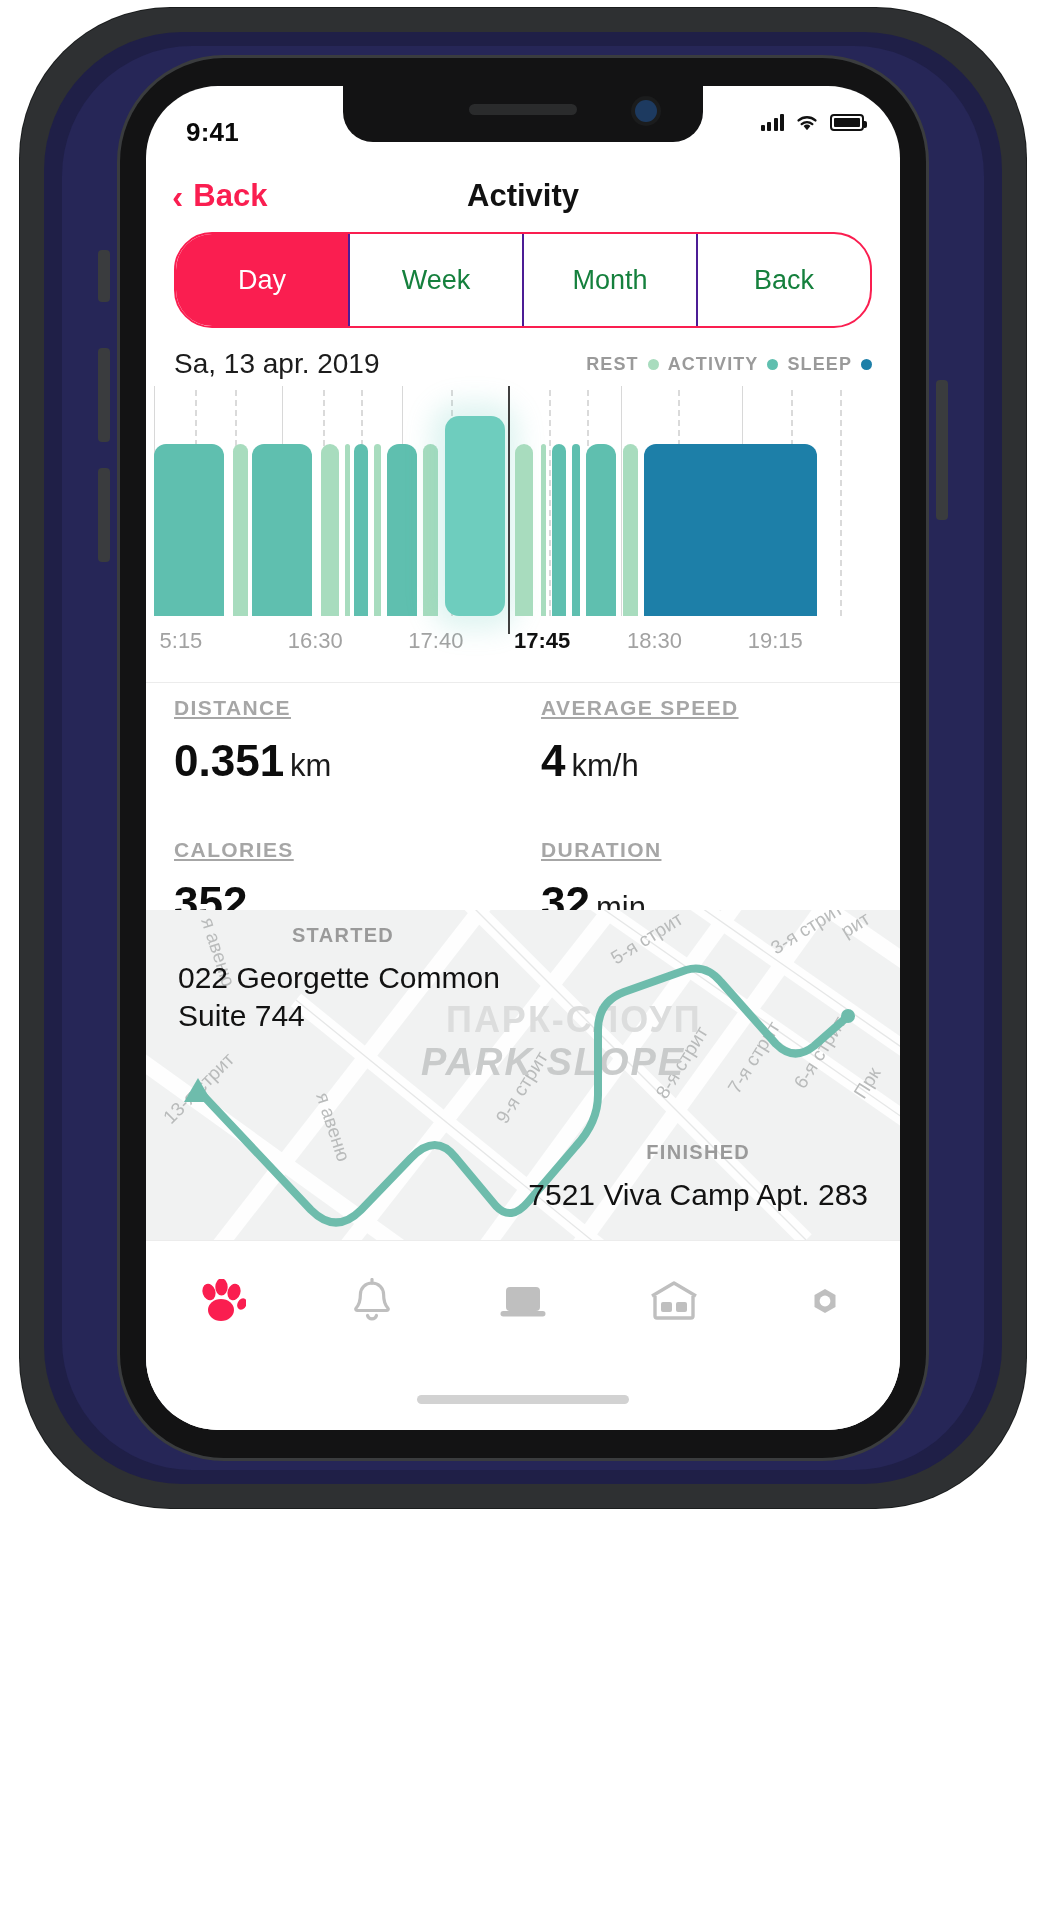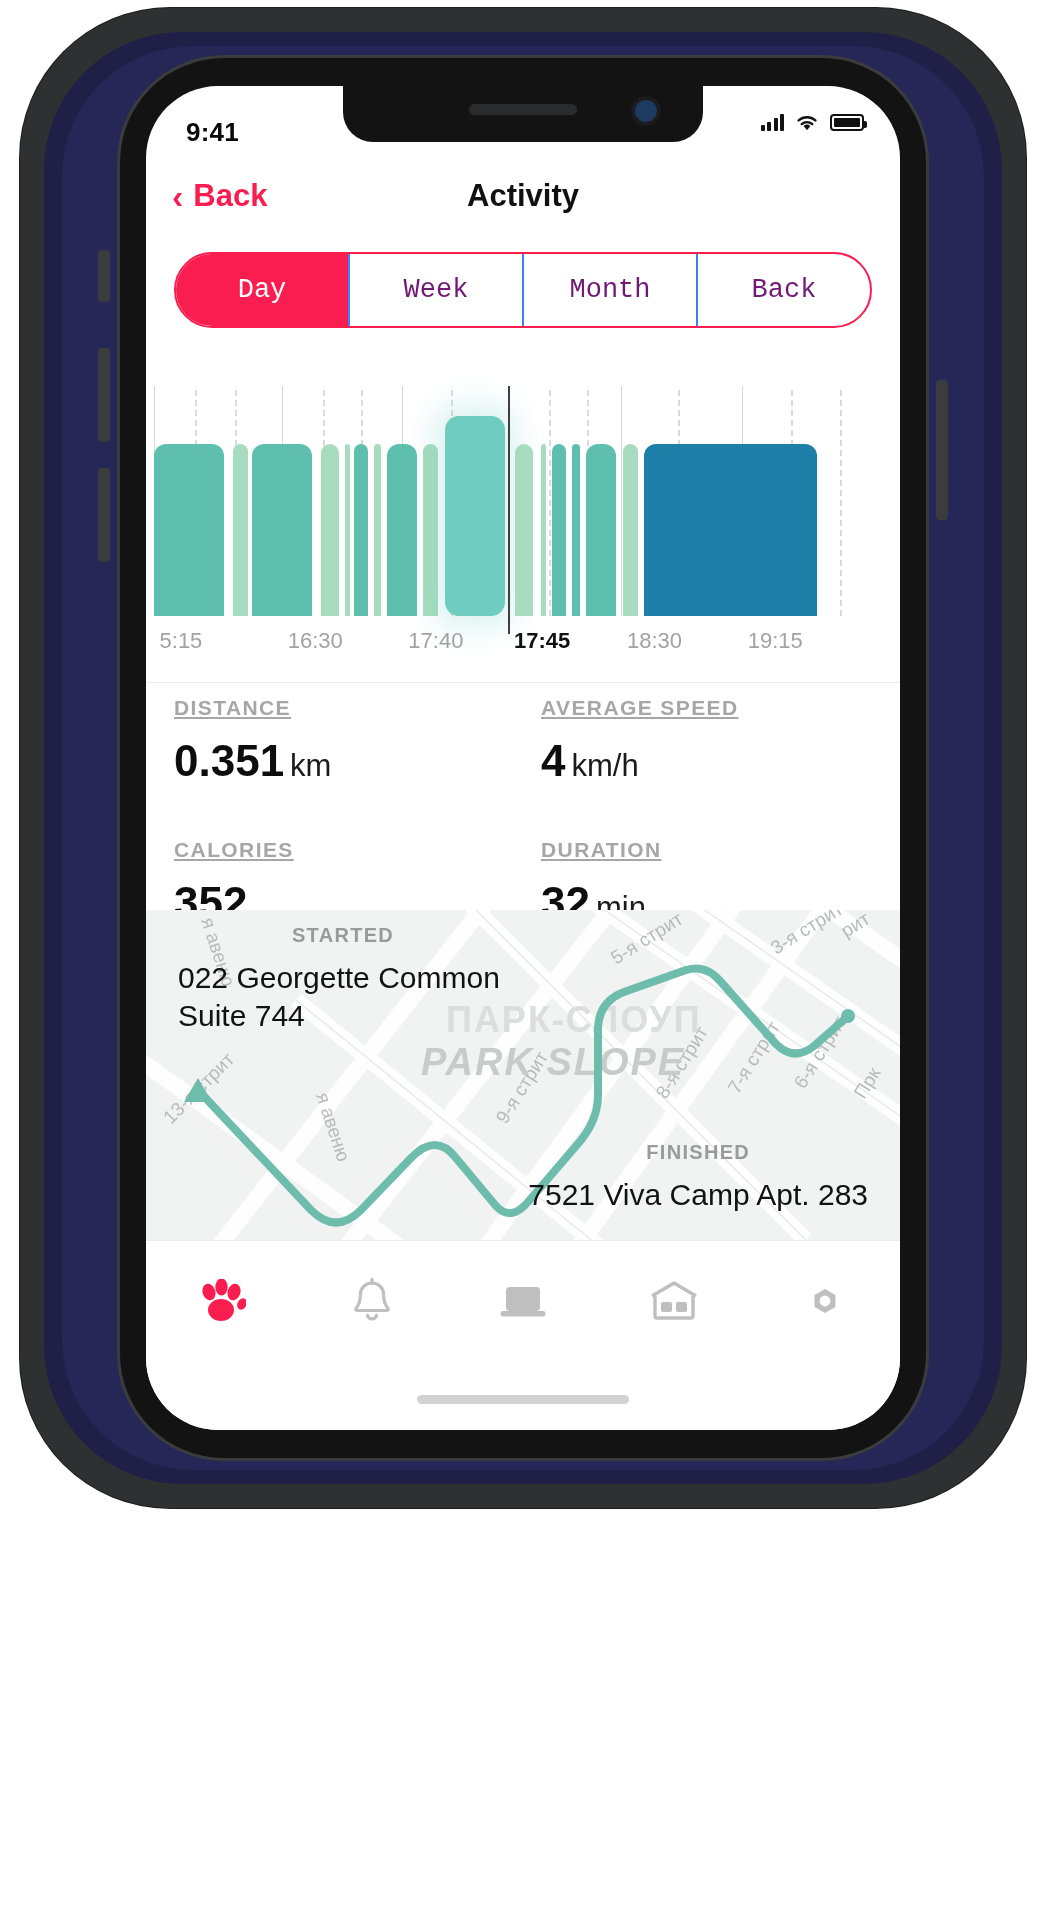--- a/index.html
+++ b/index.html
@@ -87,27 +87,27 @@
     position:absolute; left:26px; display:flex; align-items:center; gap:10px;
     color:#FA1E50; font-size:31px; font-weight:bold;
   }
   .chev { font-size:34px; line-height:1; font-weight:bold; }
   .nav-title {
     width:100%; text-align:center; font-size:31px; font-weight:bold; color:#111;
   }
 
   
   .seg {
-    position:absolute; top:166px; left:28px; width:698px; height:76px;
+    position:absolute; top:146px; left:28px; width:698px; height:96px;
     border:2px solid #FA1E50; border-radius:38px; display:flex; overflow:hidden;
-    background:#fff; z-index:15;font-family:Liberation Mono, monospace;
+    background:#fff; z-index:15;
   }
   .seg > div {
     flex:1; display:flex; align-items:center; justify-content:center;
-    font-size:27px; color:#701a75; border-left:2px solid #3b82f6;
+    font-size:27px; color:#15803d; border-left:2px solid #4c1d95;
   }
   .seg > div:first-child { border-left:none; }
   .seg > div.on { background:#FA1E50; color:#fff; }
 
   
   .chart-head {
     position:absolute; top:262px; left:28px; width:698px;
     display:flex; align-items:center; justify-content:space-between;
   }
   .date-lbl { font-size:28px; color:#1c1c1c; }
@@ -230,20 +230,31 @@
       </div>
     </div>
 
     <div class="seg">
       <div class="on">Day</div>
       <div>Week</div>
       <div>Month</div>
       <div>Back</div>
     </div>
 
+    <div class="chart-head">
+      <div class="date-lbl">Sa, 13 apr. 2019</div>
+      <div class="legend">
+        <span>REST</span>
+        <i class="dot" style="background:#A8DCBE"></i>
+        <span>ACTIVITY</span>
+        <i class="dot" style="background:#5FBFAF"></i>
+        <span>SLEEP</span>
+        <i class="dot" style="background:#1D7FA8"></i>
+      </div>
+    </div>
 
     <div class="chart">
       <div class="grid" id="grid">
           <div class="gl-solid" style="left: 7.54px;"></div>
           <div class="gl-solid" style="left: 135.72px;"></div>
           <div class="gl-solid" style="left: 256.36px;"></div>
           <div class="gl-solid" style="left: 361.92px;"></div>
           <div class="gl-solid" style="left: 475.02px;"></div>
           <div class="gl-solid" style="left: 595.66px;"></div>
           <div class="gl-dash" style="left: 49.01px;"></div>

